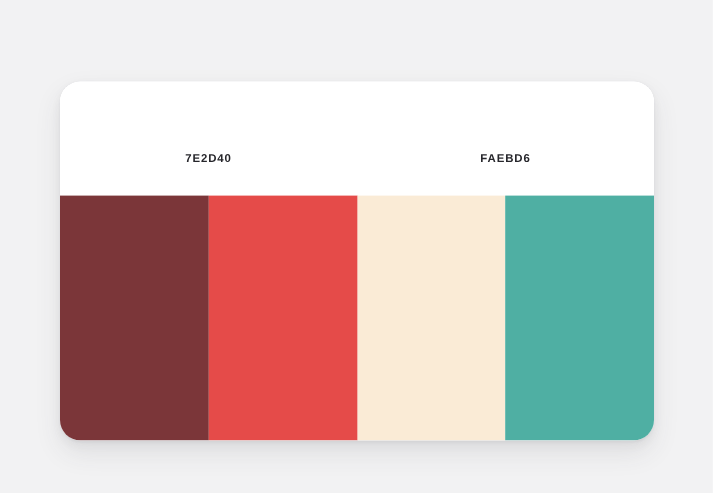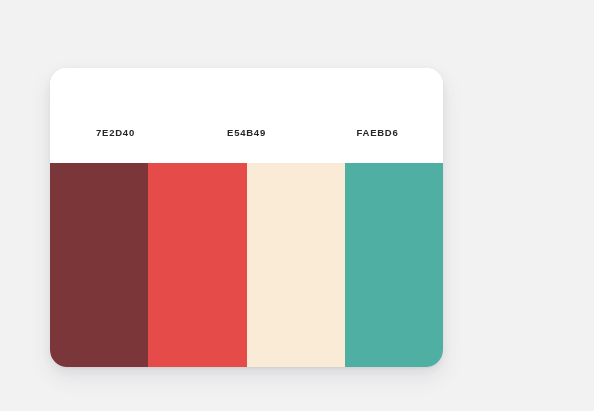--- a/index.html
+++ b/index.html
@@ -18,21 +18,21 @@
     position: relative;
     width: 594px;
     height: 411px;
   }
 
   
   .palette-card {
     position: absolute;
     left: 50px;
     top: 68px;
-    width: 393px;
+    width: 495px;
     height: 299px;
     background: #ffffff;
     border-radius: 17px;
     box-shadow:
       0 10px 22px rgba(60, 60, 70, 0.10),
       0 3px 8px rgba(60, 60, 70, 0.06),
       0 1px 2px rgba(60, 60, 70, 0.05);
     overflow: hidden;
     display: flex;
     flex-direction: column;
@@ -78,23 +78,20 @@
 
 <div class="stage">
 
   <div class="palette-card" style="background: rgb(255, 255, 255); border-radius: 17px;">
 
     <div class="label-row" style="background: rgb(255, 255, 255);">
       <div class="label-cell" style="background: rgb(255, 255, 255);">
         <span class="hex-label" style="color: rgb(38, 38, 43);">7E2D40</span>
       </div>
       <div class="label-cell" style="background: rgb(255, 255, 255);">
-        <span class="hex-label" style="color: rgb(38, 38, 43);">E54B49</span>
-      </div>
-      <div class="label-cell" style="background: rgb(255, 255, 255);">
         <span class="hex-label" style="color: rgb(38, 38, 43); margin-top: 12px;">FAEBD6</span>
       </div>
     </div>
 
     <div class="swatch-row">
       <div class="swatch-cell" style="background-color: rgb(123, 54, 57);"></div>
       <div class="swatch-cell" style="background-color: rgb(229, 75, 73);"></div>
       <div class="swatch-cell" style="background-color: rgb(250, 235, 214);"></div>
       <div class="swatch-cell" style="background-color: rgb(79, 175, 163);"></div>
     </div>

